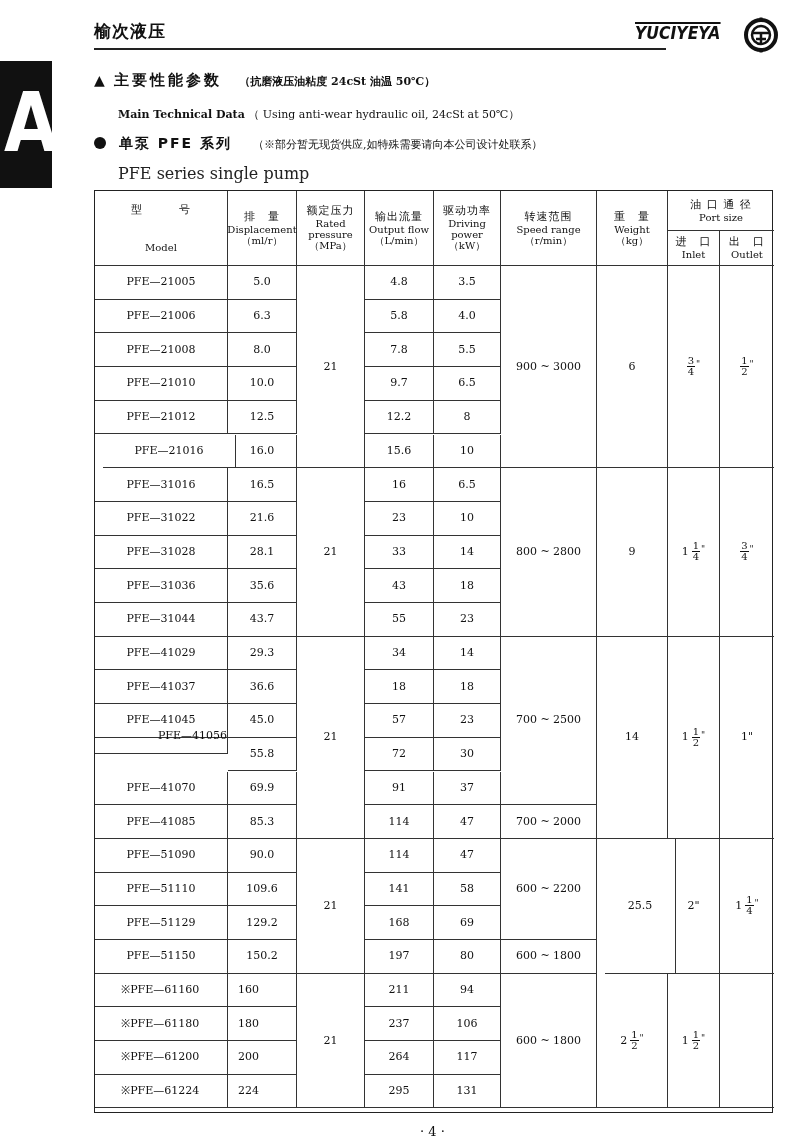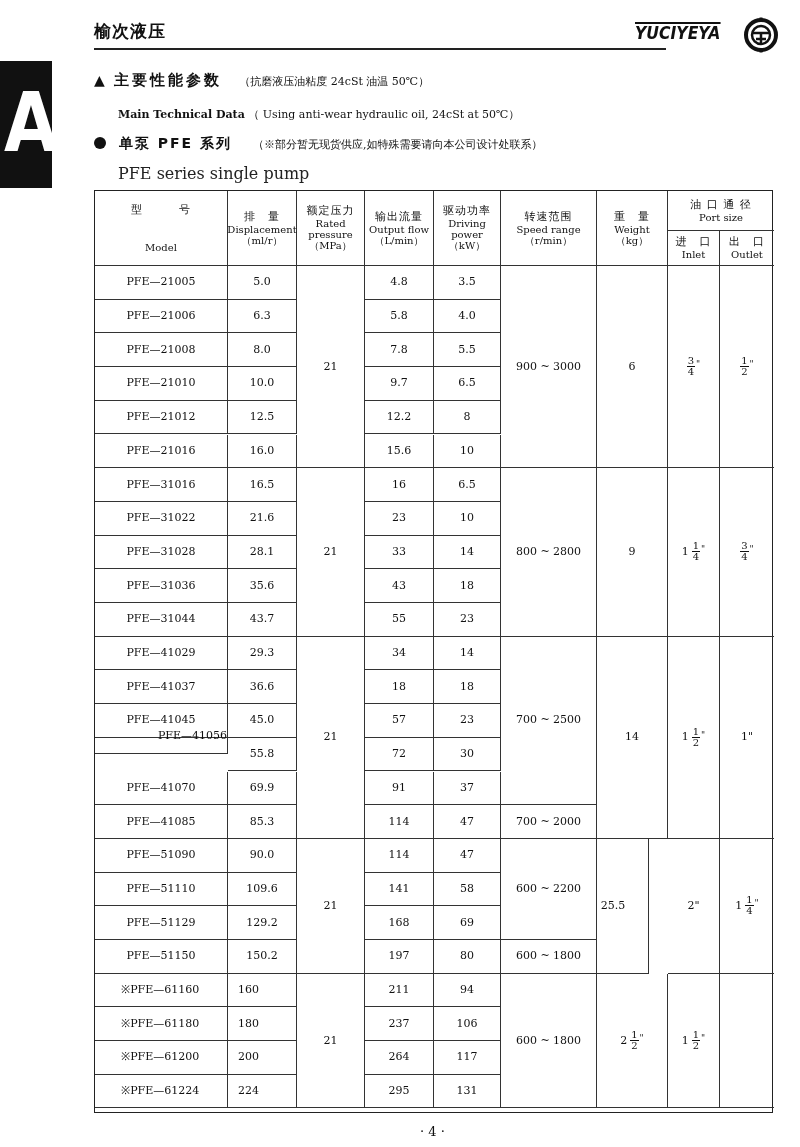--- a/index.html
+++ b/index.html
@@ -15,21 +15,21 @@
   .header-rule { left: 94px; top: 48px; width: 572px; height: 2px; background: #222; }
   .brand-en { left: 635px; top: 22px; font-family: "DejaVu Sans", sans-serif; font-weight: bold; font-style: italic; font-size: 17px; letter-spacing: 0px; transform: scaleX(0.92); transform-origin: left; color: #111; border-top: 2px solid #111; padding-top: 0; line-height: 18px; }
   .logo { left: 743px; top: 17px; width: 36px; height: 36px; }
 
   .section-tab { left: 0; top: 61px; width: 52px; height: 127px; background: #111; color: #fff; }
   .section-tab span { position: absolute; left: 0; right: 0; top: 14px; text-align: center; font-family: "DejaVu Sans", sans-serif; font-weight: bold; font-size: 82px; line-height: 96px; transform: scaleX(0.85); }
 
   .h1 { left: 94px; top: 71px; font-family: "DejaVu Sans", sans-serif; font-weight: bold; font-size: 15px; }
   .h1 .tri { font-size: 14px; margin-right: 4px; }
   .h1 .title { letter-spacing: 3px; margin-right: 12px; }
-  .h1 .note { font-family: "DejaVu Serif", serif; font-weight: normal; font-size: 11px; text-align: center; }
+  .h1 .note { font-family: "DejaVu Serif", serif; font-weight: bold; font-size: 11px; text-align: center; }
   .h1-en { left: 118px; top: 107px; font-size: 11px; }
   .h1-en b { font-weight: bold; }
   .h2 { left: 94px; top: 135px; font-family: "DejaVu Sans", sans-serif; font-weight: bold; font-size: 14px; }
   .h2 .dot { display: inline-block; width: 12px; height: 12px; border-radius: 50%; background: #111; margin-right: 8px; vertical-align: -1px; }
   .h2 .title { letter-spacing: 2px; margin-right: 16px; }
   .h2 .note { font-family: "DejaVu Serif", serif; font-weight: normal; font-size: 11px; }
   .h2-en { left: 118px; top: 164px; font-size: 16px; color: #222; }
 
   
   .tbl { left: 94px; top: 190px; width: 679px; height: 923px; border: 1.6px solid #222; box-sizing: border-box; }
@@ -179,21 +179,21 @@
     </div>
     <div class="cell" style="left: 133px; top: 209.8px; width: 69px; height: 33.7px;">
       <span>12.5</span>
     </div>
     <div class="cell" style="left: 270px; top: 209.8px; width: 69px; height: 33.7px;">
       <span>12.2</span>
     </div>
     <div class="cell" style="left: 339px; top: 209.8px; width: 67px; height: 33.7px;">
       <span>8</span>
     </div>
-    <div class="cell" style="left: 0px; top: 243.5px; width: 133px; height: 33.7px;">
+    <div class="cell" style="left: 8px; top: 243.5px; width: 133px; height: 33.7px;">
       <span>PFE—21016</span>
     </div>
     <div class="cell" style="left: 133px; top: 243.5px; width: 69px; height: 33.7px;">
       <span>16.0</span>
     </div>
     <div class="cell" style="left: 270px; top: 243.5px; width: 69px; height: 33.7px;">
       <span>15.6</span>
     </div>
     <div class="cell" style="left: 339px; top: 243.5px; width: 67px; height: 33.7px;">
       <span>10</span>
@@ -460,21 +460,21 @@
     </div>
     <div class="cell" style="left: 202px; top: 647.9px; width: 68px; height: 134.8px;">
       <span>21</span>
     </div>
     <div class="cell" style="left: 406px; top: 647.9px; width: 96px; height: 101.1px;">
       <span>600 ~ 2200</span>
     </div>
     <div class="cell" style="left: 406px; top: 749px; width: 96px; height: 33.7px;">
       <span>600 ~ 1800</span>
     </div>
-    <div class="cell" style="left: 483px; top: 647.9px; width: 71px; height: 134.8px;">
+    <div class="cell" style="left: 510px; top: 647.9px; width: 71px; height: 134.8px;">
       <span>25.5</span>
     </div>
     <div class="cell" style="left: 573px; top: 647.9px; width: 52px; height: 134.8px;">
       <span>2"</span>
     </div>
     <div class="cell" style="left: 625px; top: 647.9px; width: 54px; height: 134.8px; border-right: none;">
       <span class="frac">
         <span class="whole">1</span>
         <span class="fr">
           <span class="num">1</span>

